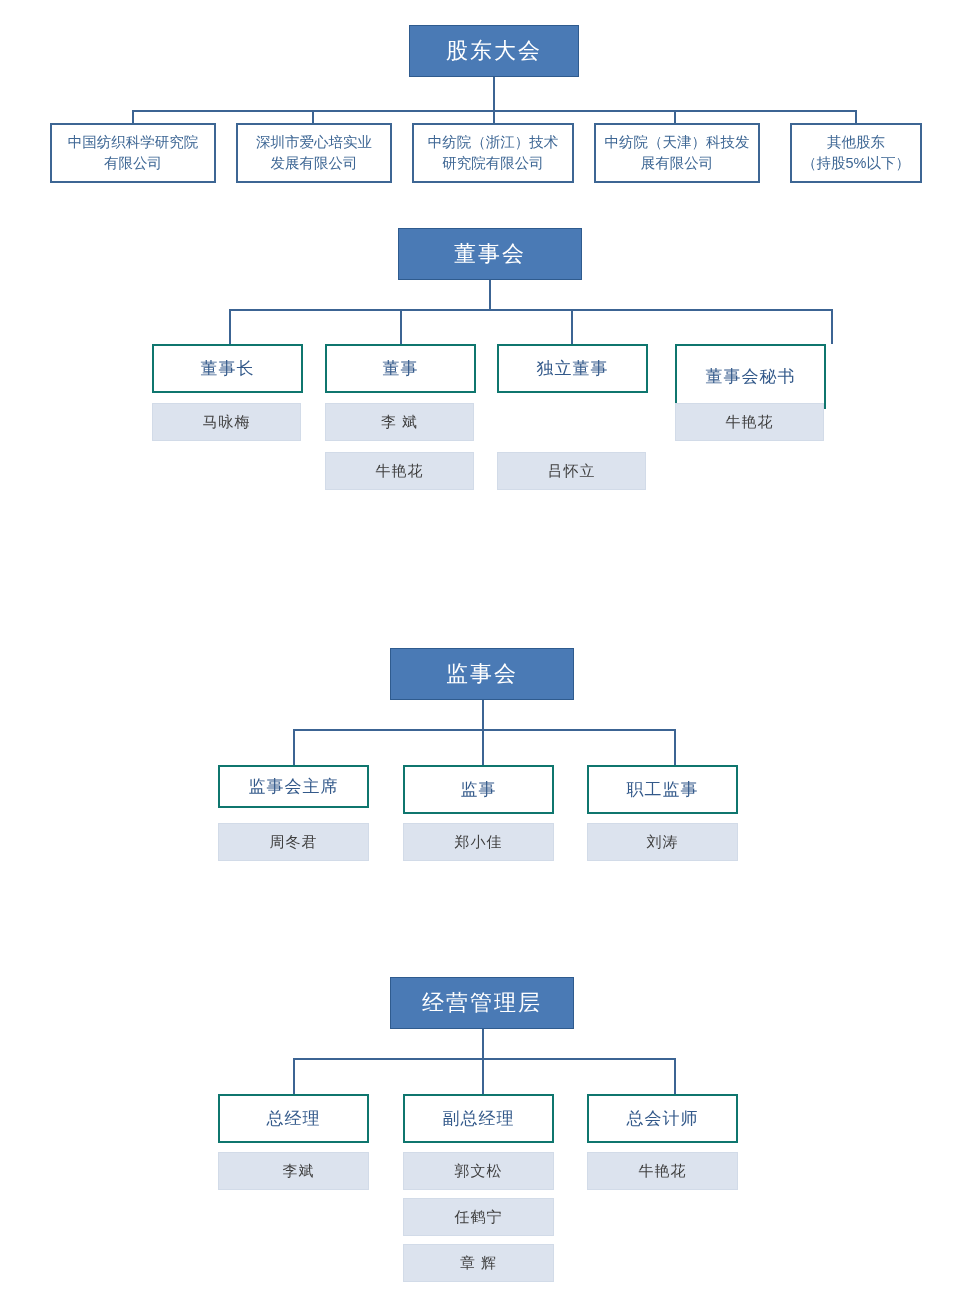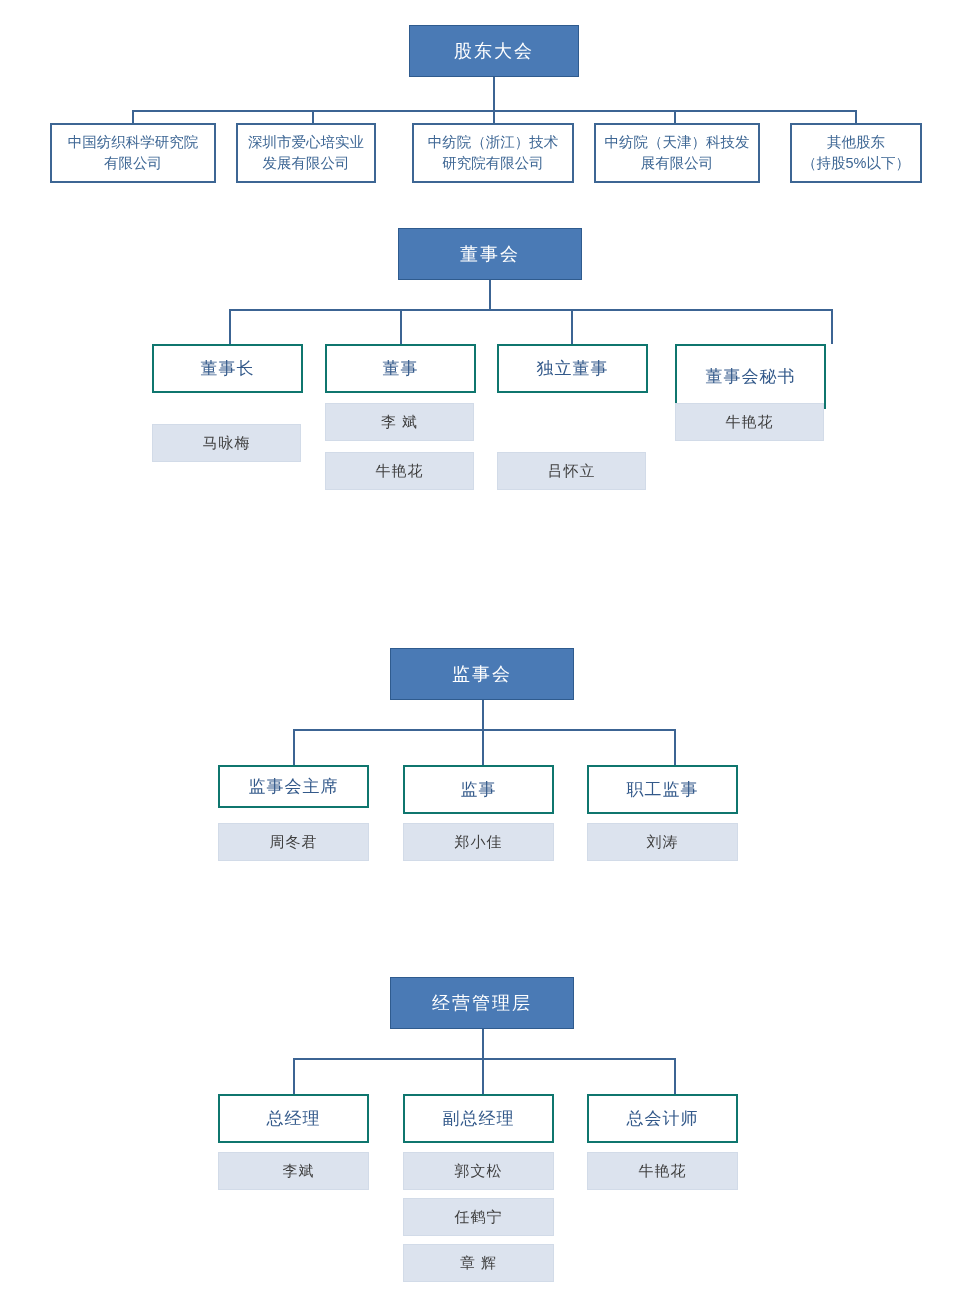--- a/index.html
+++ b/index.html
@@ -14,21 +14,21 @@
   .canvas{position:absolute;inset:0;}
 
   
   .node{position:absolute;box-sizing:border-box;display:flex;align-items:center;justify-content:center;text-align:center;}
 
   .hdr{
     background:#4a7ab5;
     border:1px solid #2f5party;
     border:1px solid #2f5b8e;
     color:#ffffff;
-    font-size:18px;
+    font-size:22px;
     letter-spacing:2px;
   }
   .unit{
     background:#ffffff;
     border:2px solid #0f766e;
     color:#33598a;
     font-size:17px;
     letter-spacing:1px;
   }
   .share{
@@ -68,21 +68,21 @@
   <div class="ln lnv" style="left:493px;top:110px;height:14px;"></div>
   <div class="ln lnv" style="left:674px;top:110px;height:14px;"></div>
   <div class="ln lnv" style="left:855px;top:110px;height:14px;"></div>
 
   <div class="node share" style="left:50px;top:123px;width:166px;height:60px;">
     <div>
       <div>中国纺织科学研究院</div>
       <div>有限公司</div>
     </div>
   </div>
-  <div class="node share" style="left:236px;top:123px;width:140px;height:60px;">
+  <div class="node share" style="left:236px;top:123px;width:156px;height:60px;">
     <div>
       <div>深圳市爱心培实业</div>
       <div>发展有限公司</div>
     </div>
   </div>
   <div class="node share" style="left:412px;top:123px;width:162px;height:60px;">
     <div>
       <div>中纺院（浙江）技术</div>
       <div>研究院有限公司</div>
     </div>
@@ -103,21 +103,21 @@
   <div class="node hdr" style="left:398px;top:228px;width:184px;height:52px;">董事会</div>
 
   <div class="ln lnv" style="left:489px;top:280px;height:29px;"></div>
   <div class="ln lnh" style="left:229px;top:309px;width:603px;"></div>
   <div class="ln lnv" style="left:229px;top:309px;height:35px;"></div>
   <div class="ln lnv" style="left:400px;top:309px;height:35px;"></div>
   <div class="ln lnv" style="left:571px;top:309px;height:35px;"></div>
   <div class="ln lnv" style="left:831px;top:309px;height:35px;"></div>
 
   <div class="node unit" style="left:152px;top:344px;width:151px;height:49px;">董事长</div>
-  <div class="node person" style="left:152px;top:403px;width:149px;height:38px;margin-top:21px;">马咏梅</div>
+  <div class="node person" style="left:152px;top:403px;width:149px;height:38px;">马咏梅</div>
 
   <div class="node unit" style="left:325px;top:344px;width:151px;height:49px;">董事</div>
   <div class="node person" style="left:325px;top:403px;width:149px;height:38px;">李  斌</div>
   <div class="node person" style="left:325px;top:452px;width:149px;height:38px;">牛艳花</div>
 
   <div class="node unit" style="left:497px;top:344px;width:151px;height:49px;">独立董事</div>
   <div class="node person" style="left:497px;top:452px;width:149px;height:38px;">吕怀立</div>
 
   <div class="node unit" style="left:675px;top:344px;width:151px;height:65px;">董事会秘书</div>
   <div class="node person" style="left:675px;top:403px;width:149px;height:38px;">牛艳花</div>

